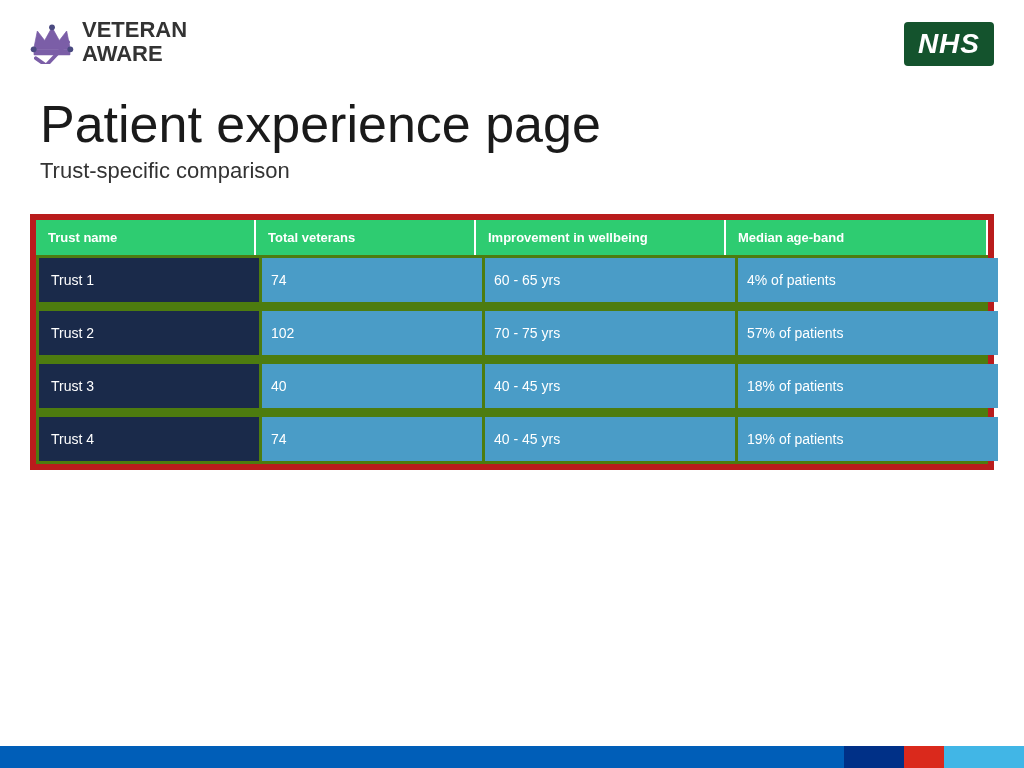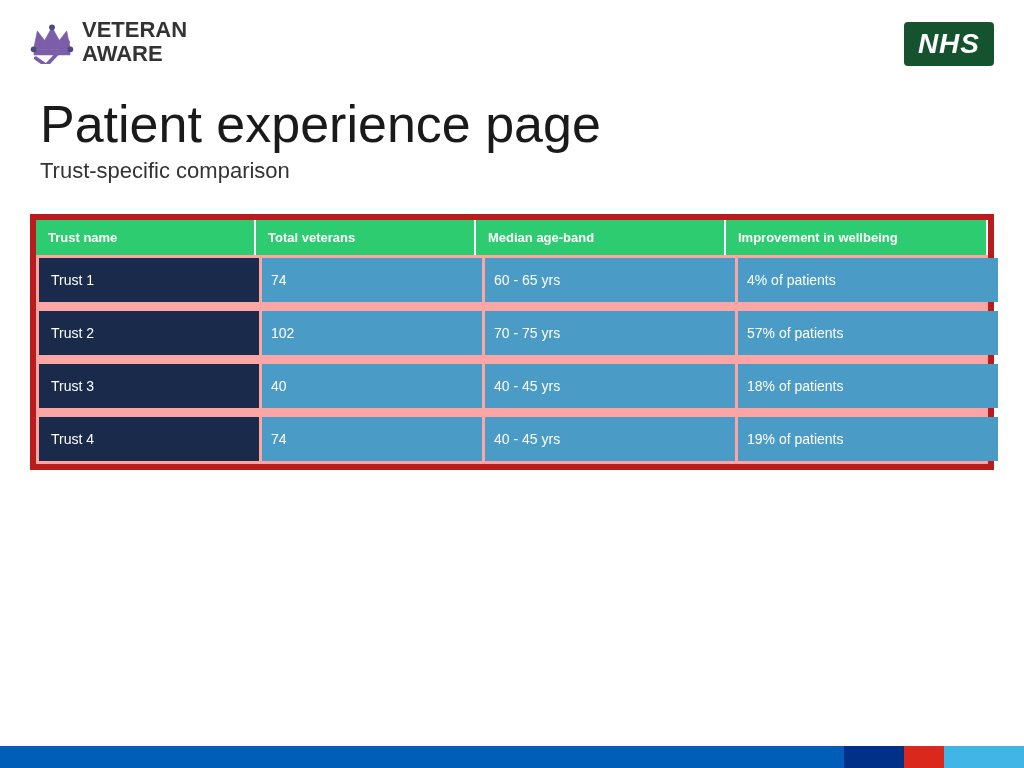--- a/index.html
+++ b/index.html
@@ -96,21 +96,21 @@
       padding: 10px 12px;
       border-right: 2px solid #fff;
     }
 
     .th-cell:last-child {
       border-right: none;
     }
 
     
     .table-body {
-      background: #fca5a5;
+      background: #4d7c0f;
     }
 
     .table-row {
       display: grid;
       grid-template-columns: 220px 220px 250px 260px;
       margin-bottom: 3px;
       gap: 3px;
       padding: 3px;
     }
 
@@ -205,22 +205,22 @@
 <div class="page-title-section">
   <div class="page-title">Patient experience page</div>
   <div class="page-subtitle">Trust-specific comparison</div>
 </div>
 
 <div class="table-container">
 
   <div class="table-header">
     <div class="th-cell">Trust name</div>
     <div class="th-cell">Total veterans</div>
+    <div class="th-cell">Improvement in wellbeing</div>
     <div class="th-cell">Median age-band</div>
-    <div class="th-cell">Improvement in wellbeing</div>
   </div>
 
   <div class="table-body">
 
     <div class="table-row">
       <div class="td-name">Trust 1</div>
       <div class="td-value">74</div>
       <div class="td-value">60 - 65 yrs</div>
       <div class="td-value">4% of patients</div>
     </div>

